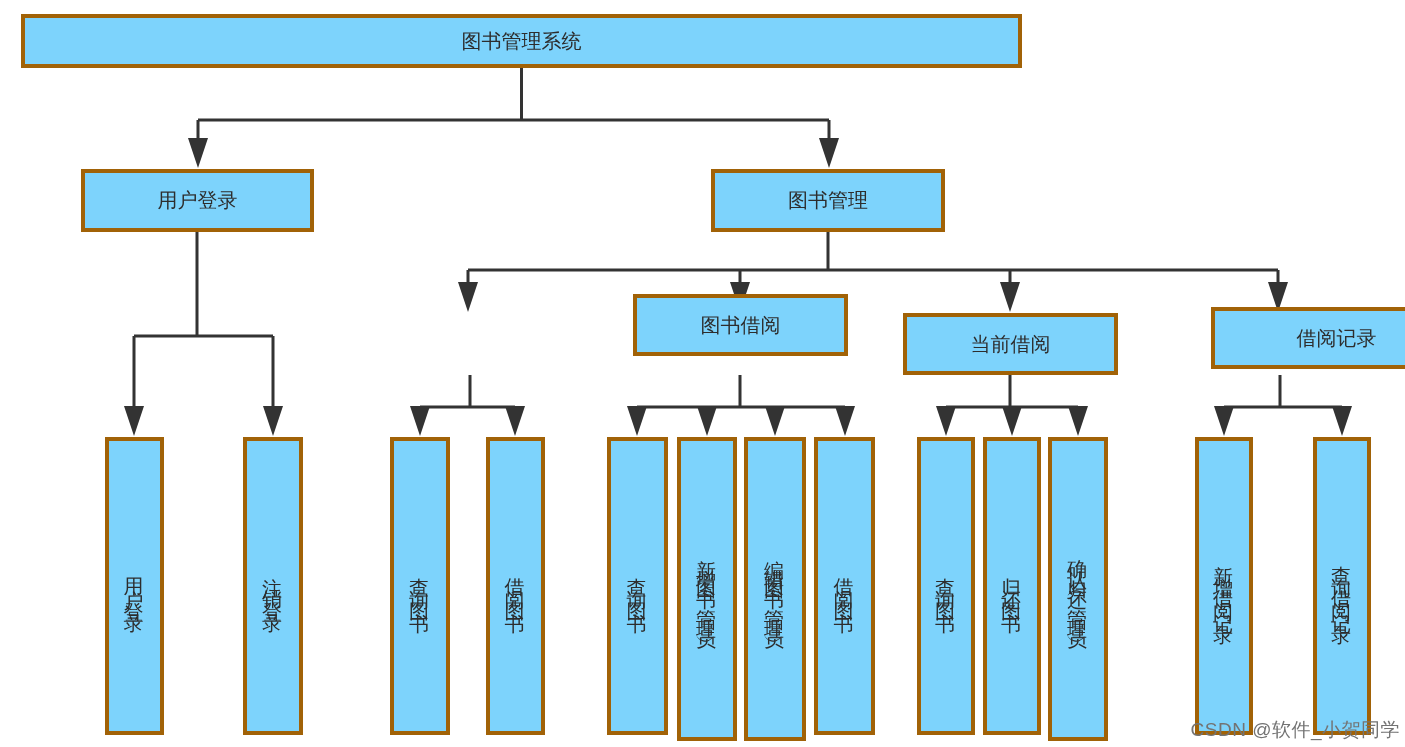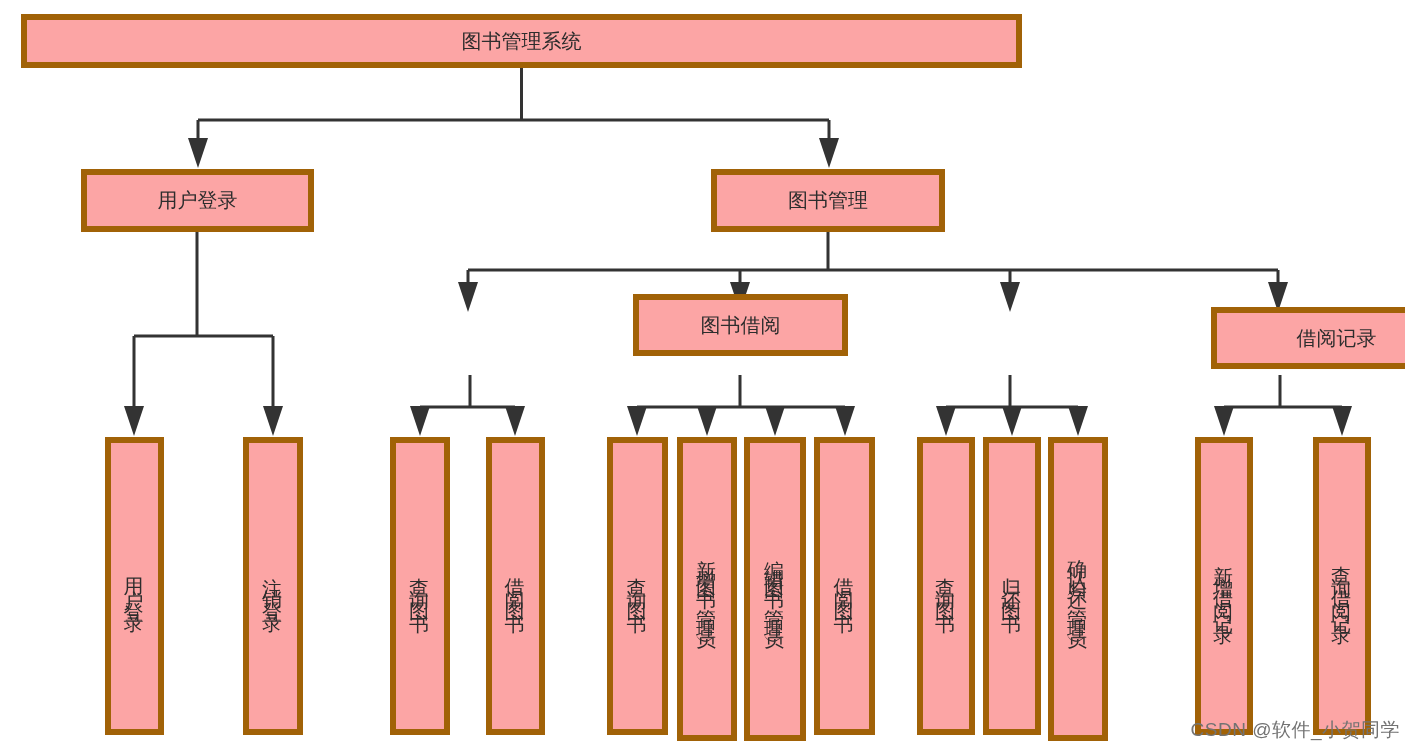--- a/index.html
+++ b/index.html
@@ -8,21 +8,21 @@
     width:1405px;height:747px;
     background:#ffffff;
     font-family:"Liberation Sans", sans-serif;
     overflow:hidden;
   }
   .connectors{position:absolute;left:0;top:0;z-index:1;}
   .connectors path{stroke:#333333;stroke-width:3;fill:none;}
   .connectors polygon{fill:#333333;stroke:none;}
   .node{
     position:absolute;z-index:2;
-    border:6px solid #a16207;background:#fca5a5;
+    border:4px solid #a16207;background:#7dd3fc;
     display:flex;align-items:center;justify-content:center;
     font-size:20px;color:#2d2d2d;box-sizing:border-box;
     white-space:nowrap;
   }
   .vnode{
     writing-mode:vertical-rl;
     text-orientation:mixed;
     letter-spacing:12px;
     white-space:nowrap;
   }
@@ -97,20 +97,21 @@
     <polygon points="1214,406 1234,406 1224,436"></polygon>
     <polygon points="1332,406 1352,406 1342,436"></polygon>
   </svg>
 
   <div class="node n-root">图书管理系统</div>
 
   <div class="node n-user-login">用户登录</div>
   <div class="node n-book-management">图书管理</div>
 
   <div class="node n-book-borrow">图书借阅</div>
+  <div class="node n-current-borrow">当前借阅</div>
   <div class="node n-borrow-record">借阅记录</div>
 
   <div class="node vnode n-login">用户登录</div>
   <div class="node vnode n-logout">注销登录</div>
 
   <div class="node vnode n-nb-query">查询图书</div>
   <div class="node vnode n-nb-borrow">借阅图书</div>
 
   <div class="node vnode n-bb-query">查询图书</div>
   <div class="node vnode long n-bb-add">新增图书（管理员）</div>

